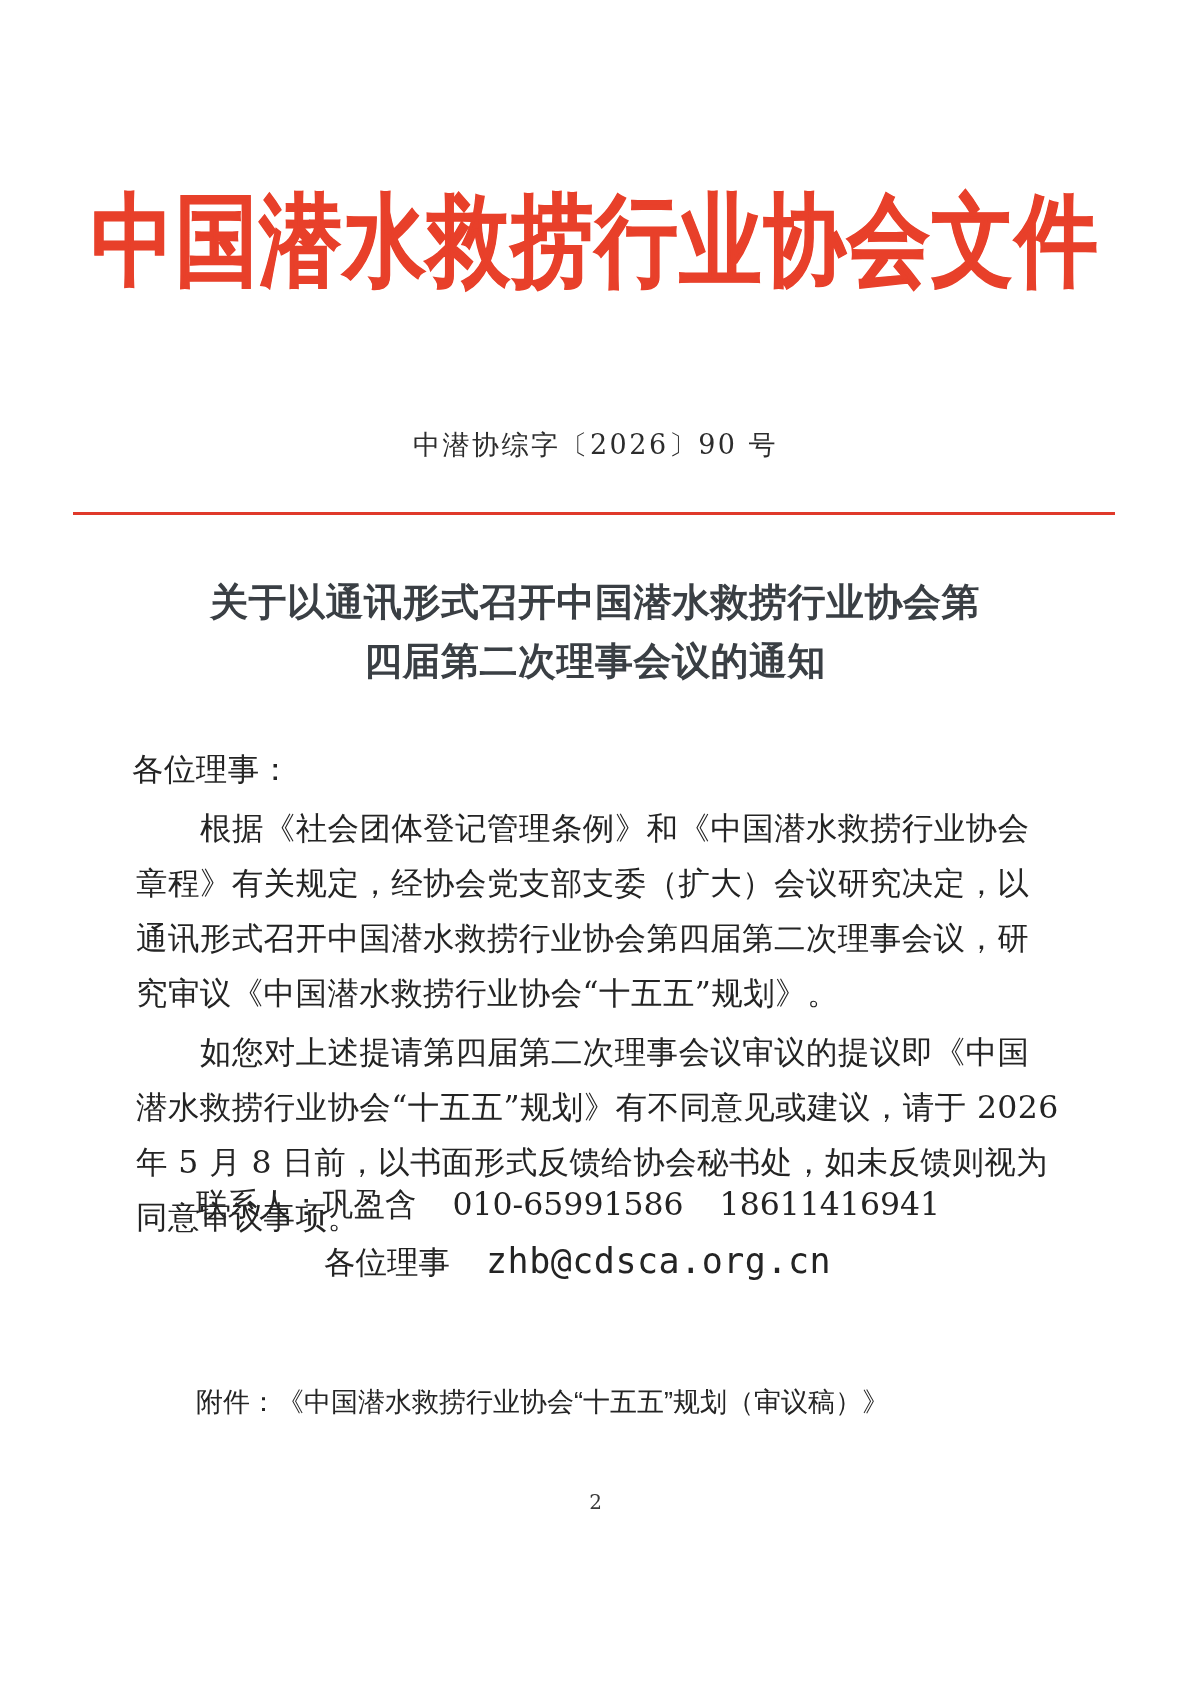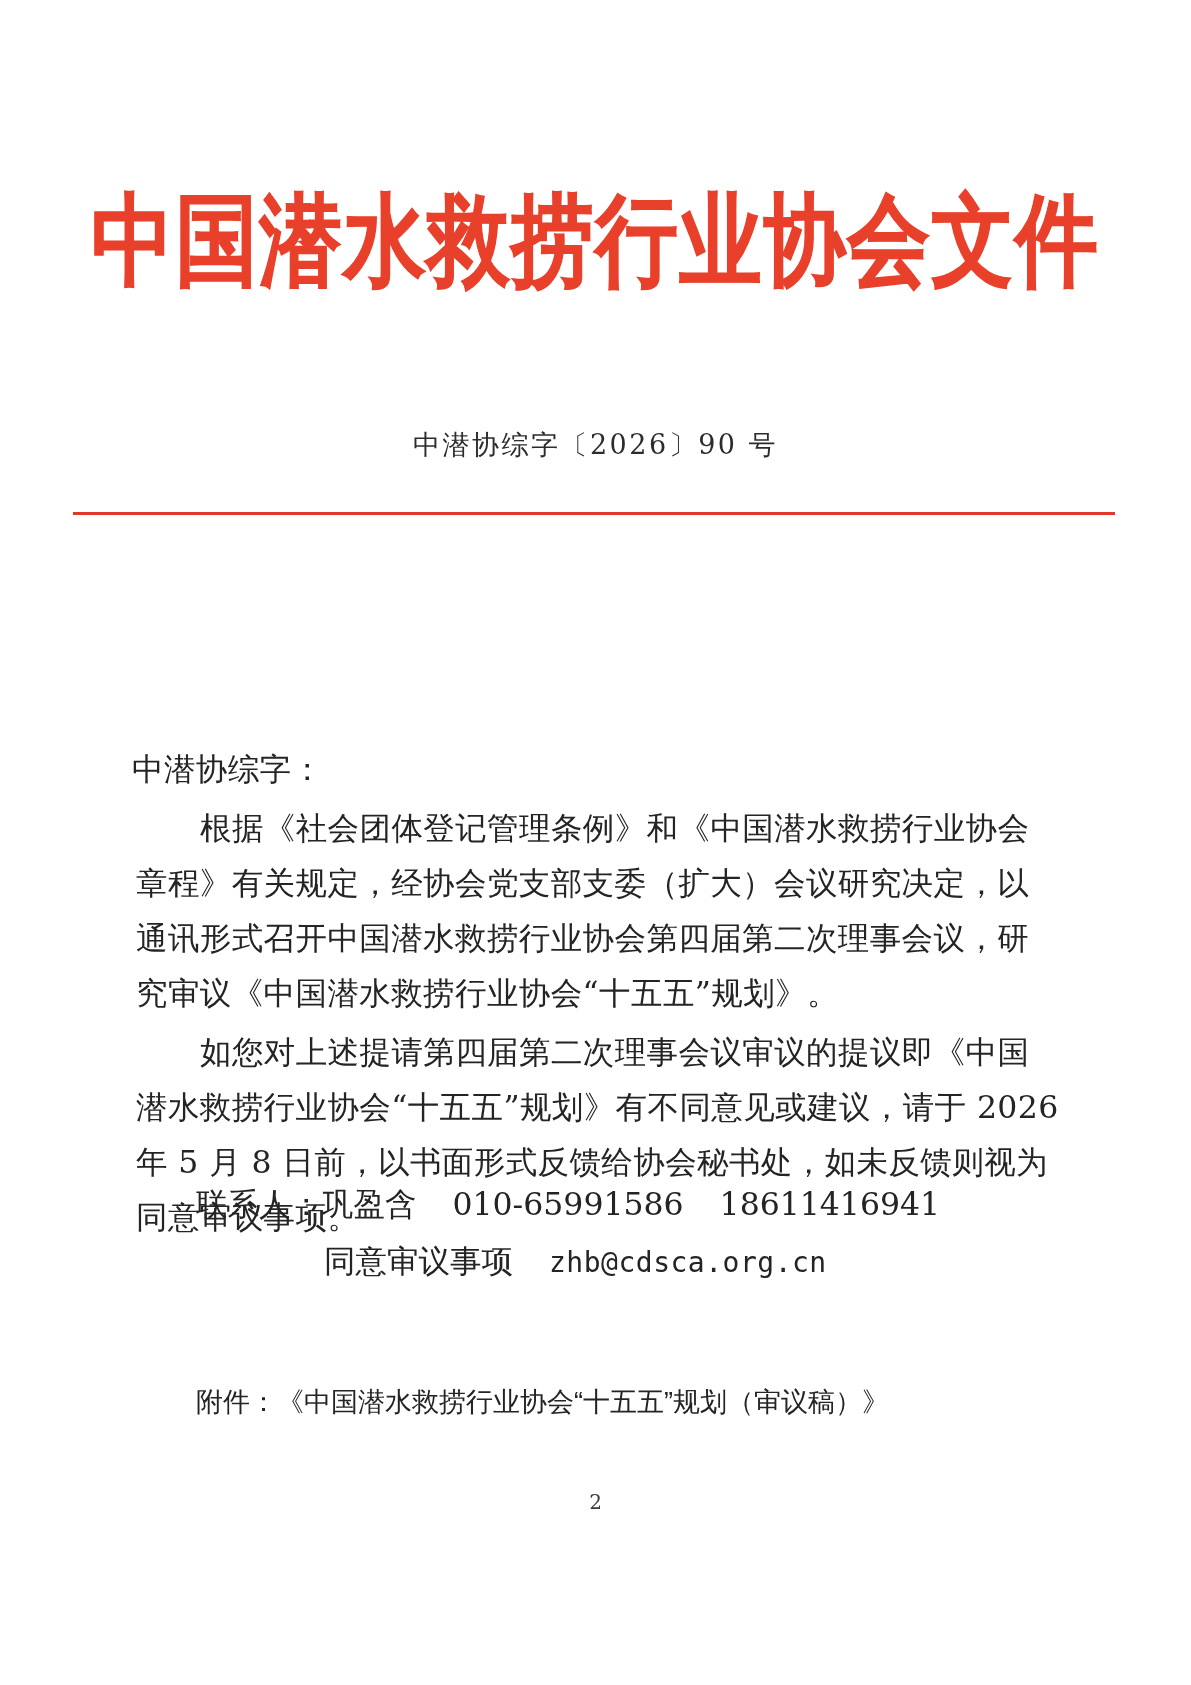--- a/index.html
+++ b/index.html
@@ -129,21 +129,21 @@
   }
   .contact-line.sub { padding-left: 192px; }
   .contact-line.mail { padding-left: 192px; }
   .c-sep-lg { display: inline-block; width: 36px; }
   .c-num {
     font-family: "DejaVu Serif", "Liberation Serif", serif;
     letter-spacing: 0px;
   }
   .c-mail {
     font-family: "DejaVu Sans Mono", "Liberation Mono", monospace;
-    font-size: 28px;
+    font-size: 35px;
     letter-spacing: 0.5px;
   }
 
   
   .attachment {
     position: absolute;
     top: 1375px;
     left: 132px;
     width: 876px;
     font-family: Liberation Sans, sans-serif;
@@ -173,43 +173,47 @@
 <div class="page">
 
   <div class="masthead">
     <span class="masthead-title">中国潜水救捞行业协会文件</span>
   </div>
 
   <div class="doc-number">中潜协综字〔2026〕90 号</div>
 
   <div class="red-rule"></div>
 
+  <div class="doc-title">
+    <span class="tline">关于以通讯形式召开中国潜水救捞行业协会第</span>
+    <span class="tline">四届第二次理事会议的通知</span>
+  </div>
 
   <div class="body-block">
-    <span class="salutation">中潜协综字：</span>
+    <span class="salutation">各位理事：</span>
 
     <div class="para">
       <span class="pline indent2">根据《社会团体登记管理条例》和《中国潜水救捞行业协会</span>
       <span class="pline">章程》有关规定，经协会党支部支委（扩大）会议研究决定，以</span>
       <span class="pline">通讯形式召开中国潜水救捞行业协会第四届第二次理事会议，研</span>
       <span class="pline">究审议《中国潜水救捞行业协会“十五五”规划》。</span>
     </div>
 
     <div class="para">
       <span class="pline indent2">如您对上述提请第四届第二次理事会议审议的提议即《中国</span>
       <span class="pline">潜水救捞行业协会“十五五”规划》有不同意见或建议，请于 2026</span>
       <span class="pline">年 5 月 8 日前，以书面形式反馈给协会秘书处，如未反馈则视为</span>
       <span class="pline">同意审议事项。</span>
     </div>
   </div>
 
   <div class="contacts">
     <span class="contact-line"><span>联系人：</span><span>巩盈含</span><span class="c-sep-lg"></span><span class="c-num">010-65991586</span><span class="c-sep-lg"></span><span class="c-num">18611416941</span></span>
 
 
-    <span class="contact-line mail"><span>同意审议事项</span><span class="c-sep-lg"></span><span class="c-mail">zhb@cdsca.org.cn</span></span>
+    <span class="contact-line mail"><span>各位理事</span><span class="c-sep-lg"></span><span class="c-mail">zhb@cdsca.org.cn</span></span>
   </div>
 
   <div class="attachment">附件：《中国潜水救捞行业协会“十五五”规划（审议稿）》</div>
 
   <div class="page-number">2</div>
 
 </div>
 
 </body></html>

